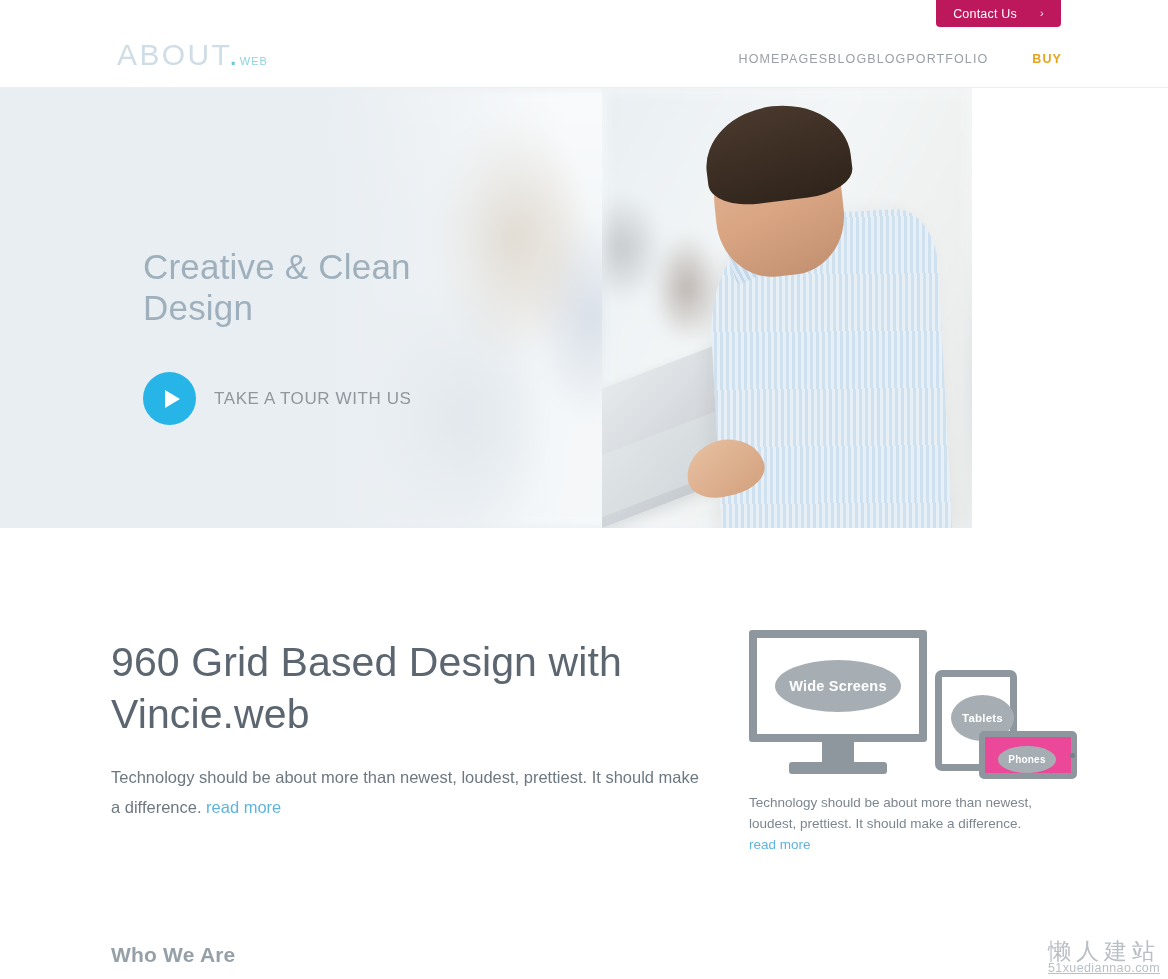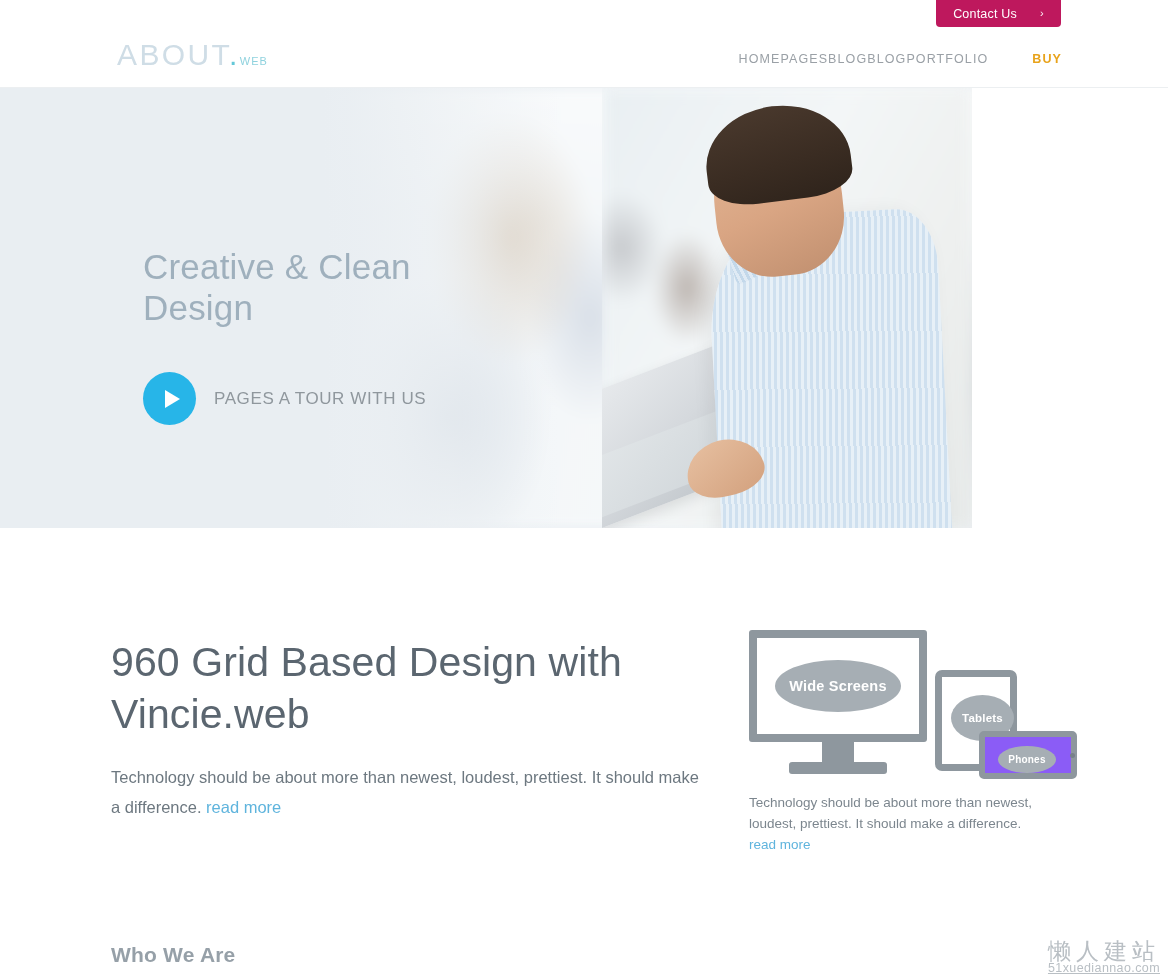--- a/index.html
+++ b/index.html
@@ -358,21 +358,21 @@
     background: #ffffff;
     border-radius: 7px;
   }
   .e-tab { left: 9px; top: 18px; width: 63px; height: 46px; font-size: 11.5px; }
 
   .phone {
     position: absolute;
     left: 230px; top: 101px;
     width: 98px; height: 48px;
     border: 6px solid #8e979e;
-    background: #8b5cf6;
+    background: #ec4899;
     border-radius: 5px;
   }
   .phone-dot {
     position: absolute;
     right: -4px; top: 50%;
     width: 5px; height: 5px;
     margin-top: -2.5px;
     border-radius: 50%;
     background: #77808a;
   }
@@ -505,21 +505,21 @@
     </div>
 
     <div class="hero-fade"></div>
 
     <div class="hero-content">
       <h1 class="hero-title">Creative &amp; Clean Design</h1>
       <div class="hero-cta">
         <span class="play-circle">
           <span class="tri"></span>
         </span>
-        <span class="hero-cta-label">PAGES A TOUR WITH US</span>
+        <span class="hero-cta-label">TAKE A TOUR WITH US</span>
       </div>
     </div>
   </section>
 
   <main class="main">
     <div class="container">
       <div class="intro">
 
         <div class="intro-left">
           <h2 class="intro-h1">960 Grid Based Design with Vincie.web</h2>

